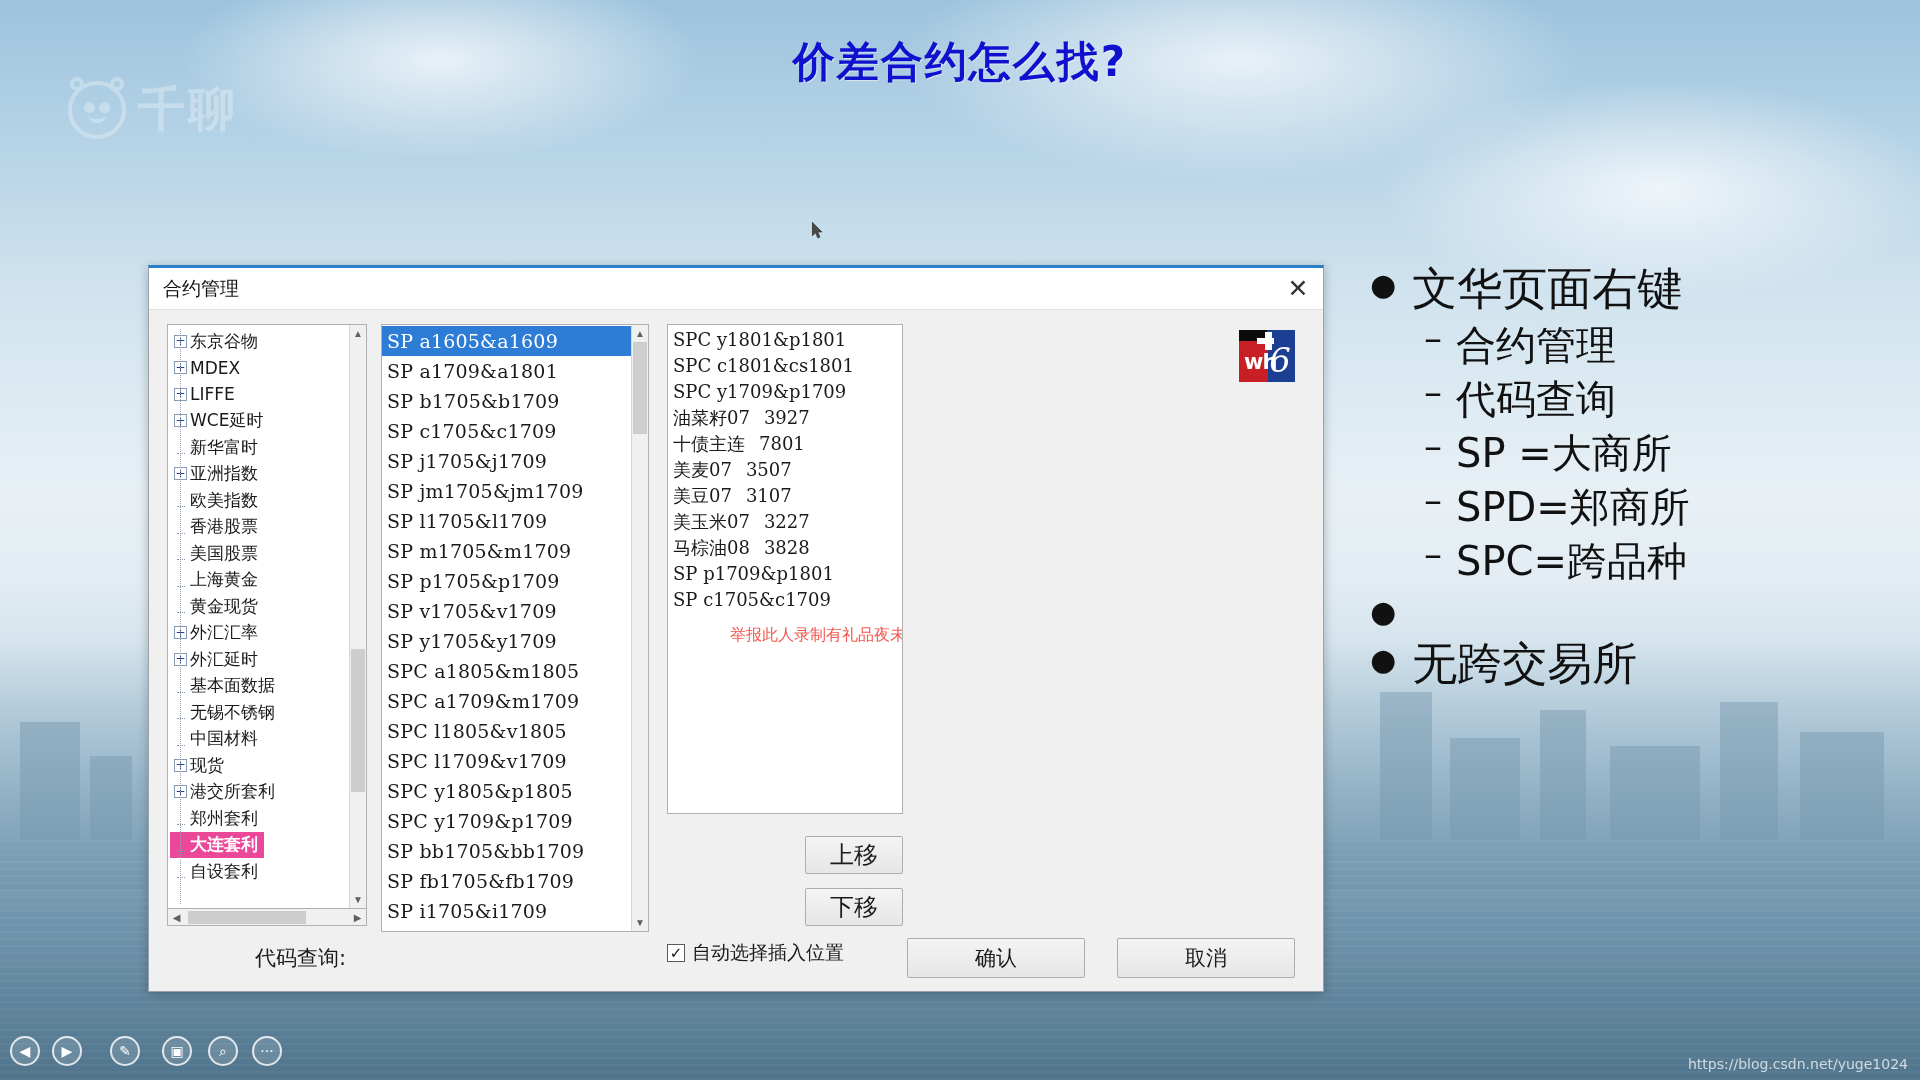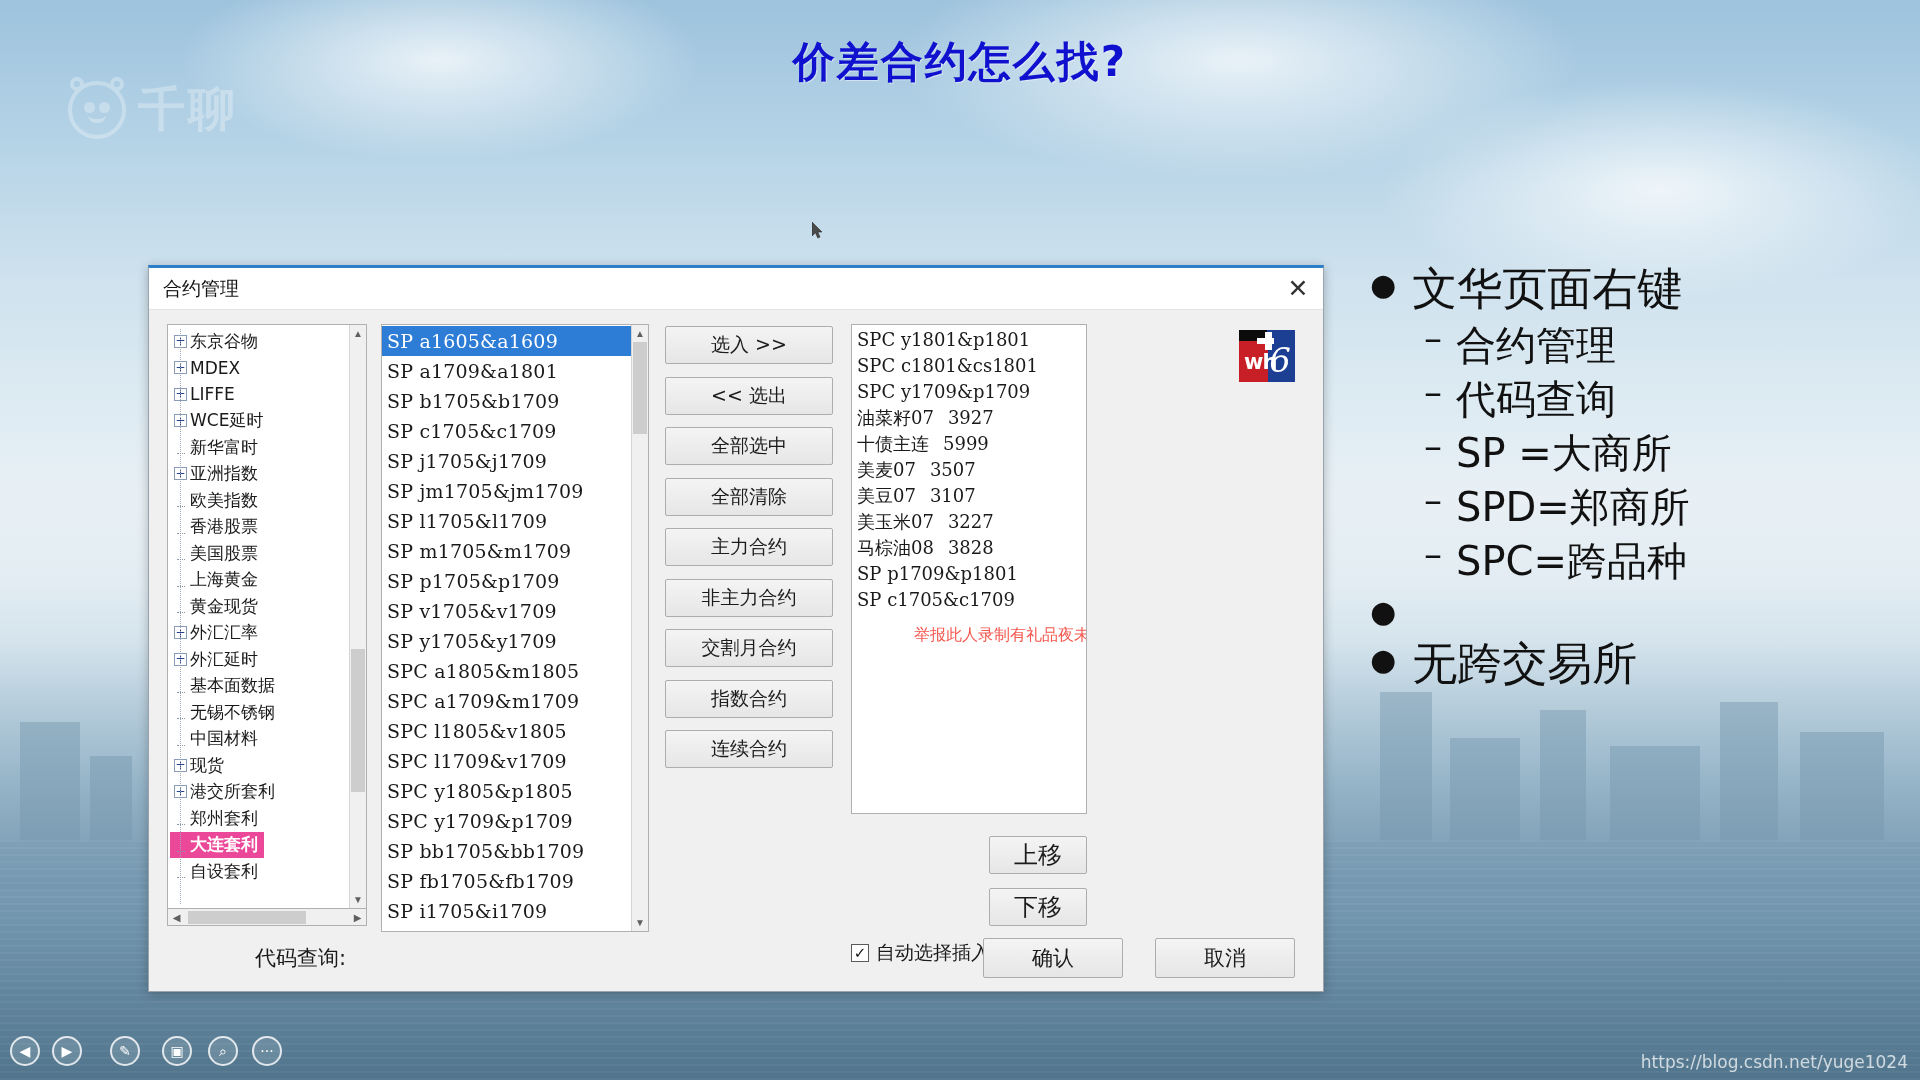--- a/index.html
+++ b/index.html
@@ -242,21 +242,21 @@
   .query-label { font-size:21px; color:#1a1a1a; font-family:"DejaVu Sans",sans-serif;
                  margin-left: 78px;}
   .query-input {
     margin-left: 12px; width: 268px; height: 37px;
     border:1px solid #5aa0dd; background:#fff; outline:none;
     font-size:20px; padding: 0 7px; color:#111;
     font-family:"DejaVu Serif", serif;
   }
   .footer-spacer { flex: 1; }
   .foot-btn {
-    width: 140px; height: 40px; background:linear-gradient(to bottom,#f4f4f4,#e6e6e6);
+    width: 178px; height: 40px; background:linear-gradient(to bottom,#f4f4f4,#e6e6e6);
     border:1px solid #adadad; border-radius:2px; font-size:21px; color:#1b1b1b;
     display:flex;align-items:center;justify-content:center;cursor:pointer;
     font-family:"DejaVu Sans",sans-serif;
   }
   .foot-btn + .foot-btn { margin-left: 32px; }
 
   
   .bullets {
     position: absolute; left: 1370px; top: 262px; width: 560px;
     font-family:"DejaVu Sans", sans-serif; color:#111;
@@ -271,21 +271,21 @@
   .ctrlbar { position:absolute; left: 0; bottom: 0; height: 56px; width: 100%; }
   .ctrl-ico {
     position:absolute; bottom: 14px; width: 30px; height:30px; border-radius:50%;
     border: 2px solid rgba(255,255,255,.8); color:#fff;
     display:flex;align-items:center;justify-content:center; font-size:14px;
     background: rgba(255,255,255,.12); cursor:pointer;
     font-family:"DejaVu Sans",sans-serif;
   }
   .blog-url {
     position:absolute; right: 12px; bottom: 8px;
-    color: rgba(255,255,255,.72); font-size: 17px;
+    color: rgba(255,255,255,.72); font-size: 14px;
     font-family:"DejaVu Sans", sans-serif;
   }
 </style>
 </head>
 <body>
 
 <div class="bg-cloud" style="left:180px;top:-40px;width:520px;height:200px;"></div>
 <div class="bg-cloud" style="left:900px;top:-60px;width:680px;height:240px;"></div>
 <div class="bg-cloud" style="left:1380px;top:80px;width:560px;height:220px;"></div>
 <div class="bg-skyline"></div>
@@ -469,39 +469,28 @@
           </div>
         <div class="vscroll">
           <div class="vs-btn">▲</div>
           <div class="vs-track">
             <div class="vs-thumb" style="top:0;height:16%;"></div>
           </div>
           <div class="vs-btn">▼</div>
         </div>
       </div>
 
-      <div class="btn-col" id="btn-col">
-          <div class="wbtn">选入  &gt;&gt;</div>
-          <div class="wbtn">&lt;&lt;  选出</div>
-          <div class="wbtn">全部选中</div>
-          <div class="wbtn">全部清除</div>
-          <div class="wbtn">主力合约</div>
-          <div class="wbtn">非主力合约</div>
-          <div class="wbtn">交割月合约</div>
-          <div class="wbtn">指数合约</div>
-          <div class="wbtn">连续合约</div>
-        </div>
 
       <div class="right-wrap">
         <div class="sel-list" id="sel-list">
           <div class="sel-item"><span class="code">SPC y1801&amp;p1801</span></div>
             <div class="sel-item"><span class="code">SPC c1801&amp;cs1801</span></div>
             <div class="sel-item"><span class="code">SPC y1709&amp;p1709</span></div>
             <div class="sel-item"><span class="code">油菜籽07</span><span class="num">3927</span></div>
-            <div class="sel-item"><span class="code">十债主连</span><span class="num">5999</span></div>
+            <div class="sel-item"><span class="code">十债主连</span><span class="num">7801</span></div>
             <div class="sel-item"><span class="code">美麦07</span><span class="num">3507</span></div>
             <div class="sel-item"><span class="code">美豆07</span><span class="num">3107</span></div>
             <div class="sel-item"><span class="code">美玉米07</span><span class="num">3227</span></div>
             <div class="sel-item"><span class="code">马棕油08</span><span class="num">3828</span></div>
             <div class="sel-item"><span class="code">SP p1709&amp;p1801</span></div>
             <div class="sel-item"><span class="code">SP c1705&amp;c1709</span></div>
             <div class="report-mark">举报此人录制有礼品夜未央渐阑珊</div>
         </div>
         <div class="move-btns">
           <div class="move-btn">上移</div>

